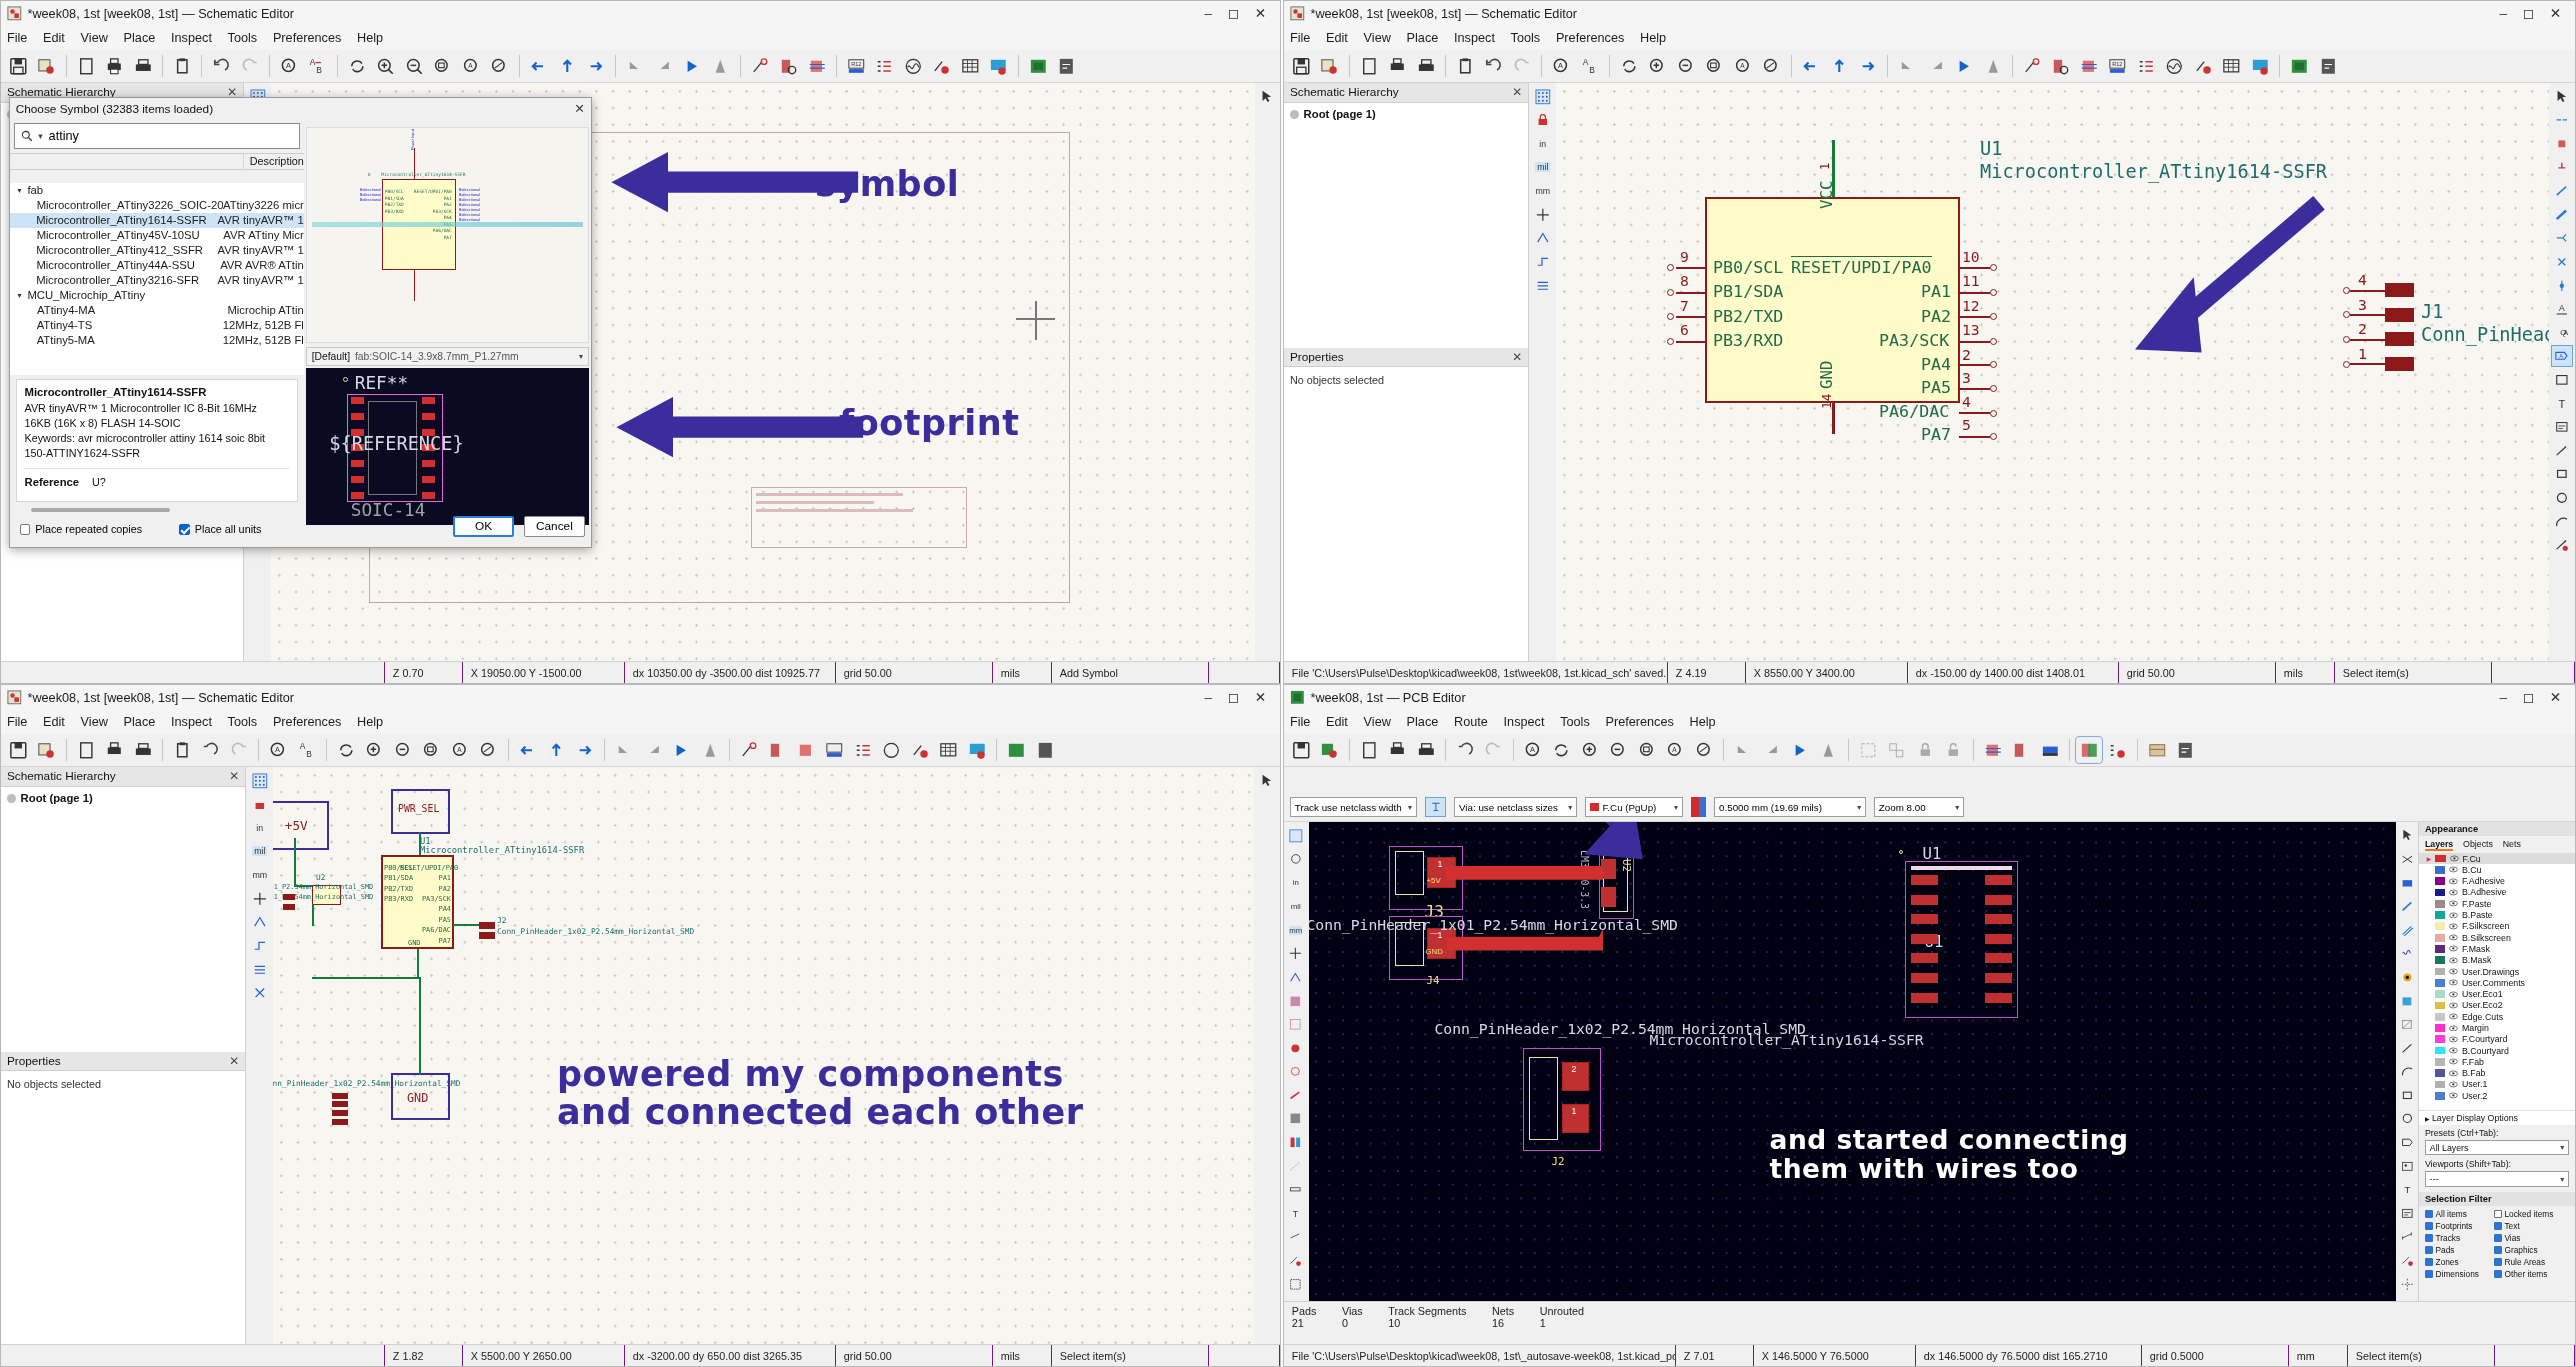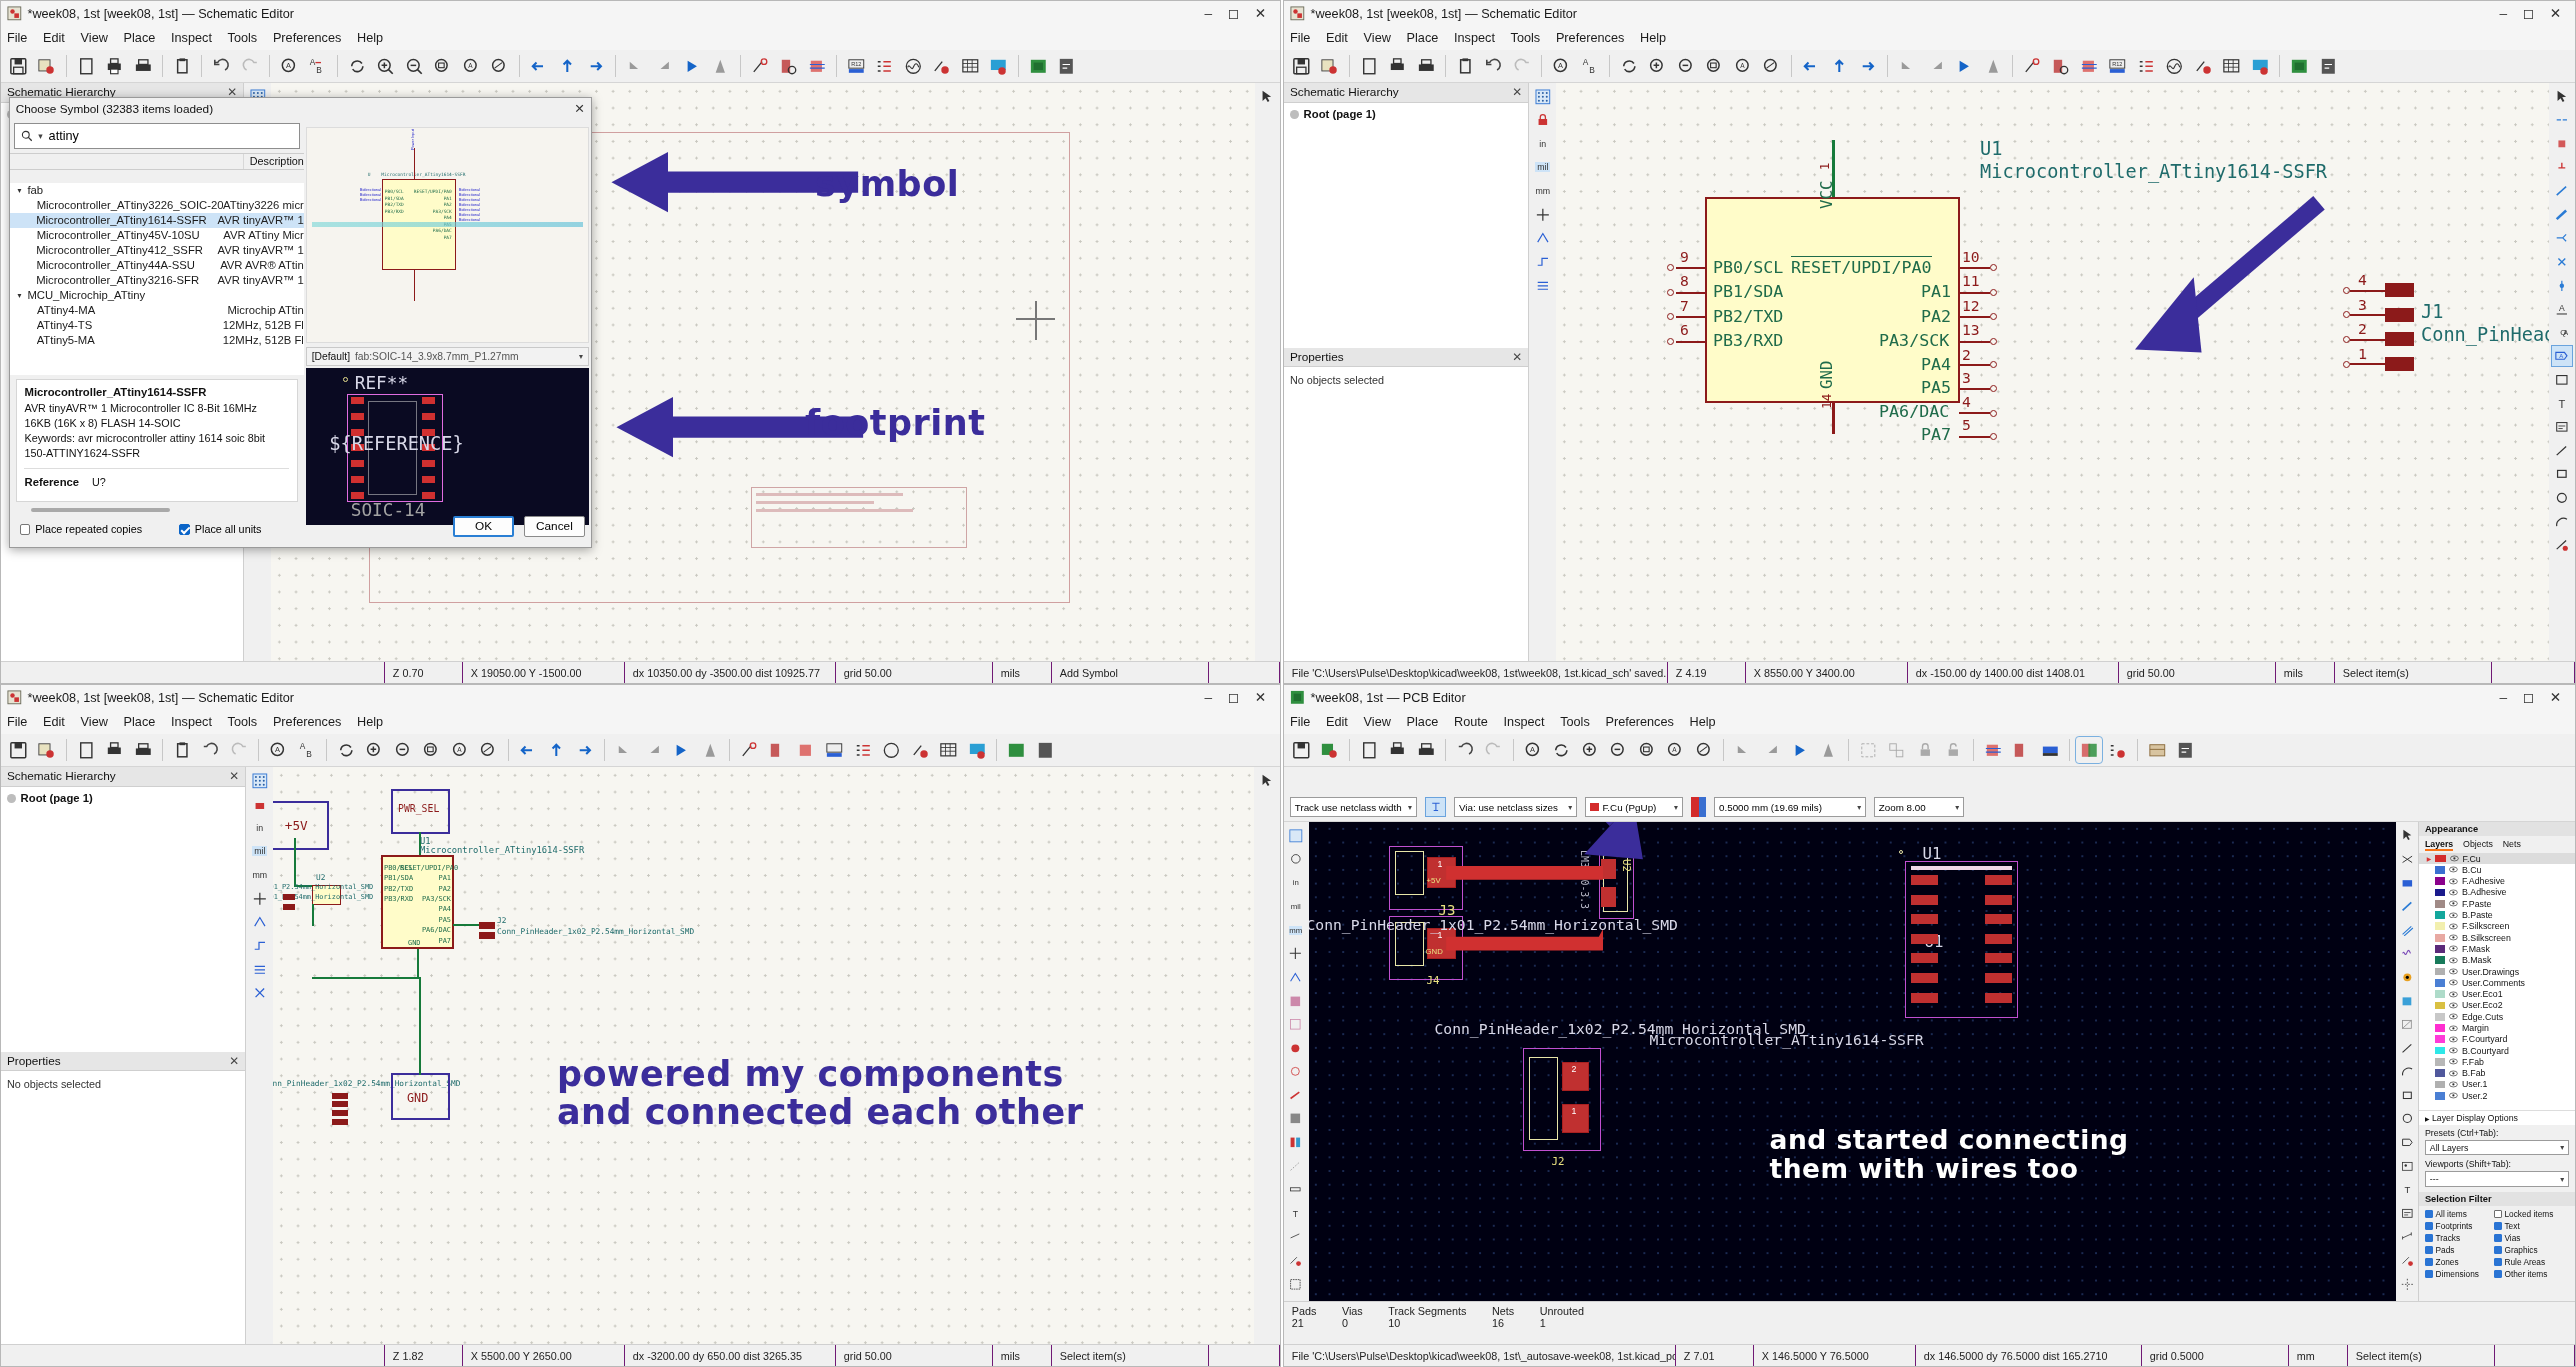--- a/index.html
+++ b/index.html
@@ -622,21 +622,21 @@
   <svg style="position:absolute;left:588px;top:147px;width:275px;height:78px;" viewBox="0 0 280 80" width="275" height="78">
     <path d="M275 35 L80 35" stroke="#3b2d9b" stroke-width="22"></path>
     <path d="M80 4 L80 66 L22 35 Z" fill="#3b2d9b"></path>
   </svg>
   <div class="anno" style="left:814px;top:165px;font-size:35px;">symbol</div>
 
   <svg style="position:absolute;left:593px;top:392px;width:275px;height:78px;" viewBox="0 0 280 80" width="275" height="78">
     <path d="M275 35 L80 35" stroke="#3b2d9b" stroke-width="22"></path>
     <path d="M80 4 L80 66 L22 35 Z" fill="#3b2d9b"></path>
   </svg>
-  <div class="anno" style="left:804px;top:404px;font-size:35px;text-align:center;">footprint</div>
+  <div class="anno" style="left:838px;top:404px;font-size:35px;text-align:center;">footprint</div>
 </div>
 
 <div class="win" style="left:1283px;top:0;width:1293px;height:684px;">
 
   <div class="titlebar">
     <svg class="tb-ico" viewBox="0 0 16 16">
       <rect x="1" y="1" width="14" height="14" fill="#e7e3d2" stroke="#6b6b5a"></rect>
       <circle cx="6" cy="6" r="2.4" fill="#c33"></circle>
           <rect x="8" y="8" width="5" height="5" fill="#c33"></rect>
     </svg>
@@ -1872,21 +1872,21 @@
   </div>
 
   <div class="pcb-canvas" style="position:absolute;left:24.5px;top:137px;right:157px;bottom:65px;">
     <div class="pcbdots"></div>
 
     <div style="position:absolute;left:80px;top:23.5px;width:74px;height:64px;border:1.5px solid #c050d0;"></div>
     <div style="position:absolute;left:86px;top:29px;width:29px;height:44px;border:1.5px solid #e8e6a8;"></div>
     <div style="position:absolute;left:118px;top:35px;width:29px;height:31px;background:#c03030;border:1px solid #a82020;"></div>
     <div style="position:absolute;left:129px;top:37px;color:#fff;font-size:8.8px;">1</div>
     <div style="position:absolute;left:118px;top:54px;color:#e8e080;font-size:7.8px;">+5V</div>
-    <div style="position:absolute;left:130px;top:80px;color:#e8e080;font-size:14px;font-family:'DejaVu Sans Mono',monospace;">J3</div>
+    <div style="position:absolute;left:116px;top:80px;color:#e8e080;font-size:16px;font-family:'DejaVu Sans Mono',monospace;">J3</div>
 
     <div style="position:absolute;left:80px;top:94px;width:74px;height:64px;border:1.5px solid #c050d0;"></div>
     <div style="position:absolute;left:86px;top:100px;width:29px;height:44px;border:1.5px solid #e8e6a8;"></div>
     <div style="position:absolute;left:118px;top:106px;width:29px;height:31px;background:#c03030;border:1px solid #a82020;"></div>
     <div style="position:absolute;left:129px;top:108px;color:#fff;font-size:8.8px;">1</div>
     <div style="position:absolute;left:117px;top:125px;color:#e8e080;font-size:7.8px;">GND</div>
     <div style="position:absolute;left:118px;top:152px;color:#e8e080;font-size:10.8px;font-family:'DejaVu Sans Mono',monospace;">J4</div>
 
     <div style="position:absolute;left:214px;top:226px;width:78px;height:103px;border:1.5px solid #c050d0;"></div>
     <div style="position:absolute;left:220px;top:235px;width:29px;height:83px;border:1.5px solid #e8e6a8;"></div>

